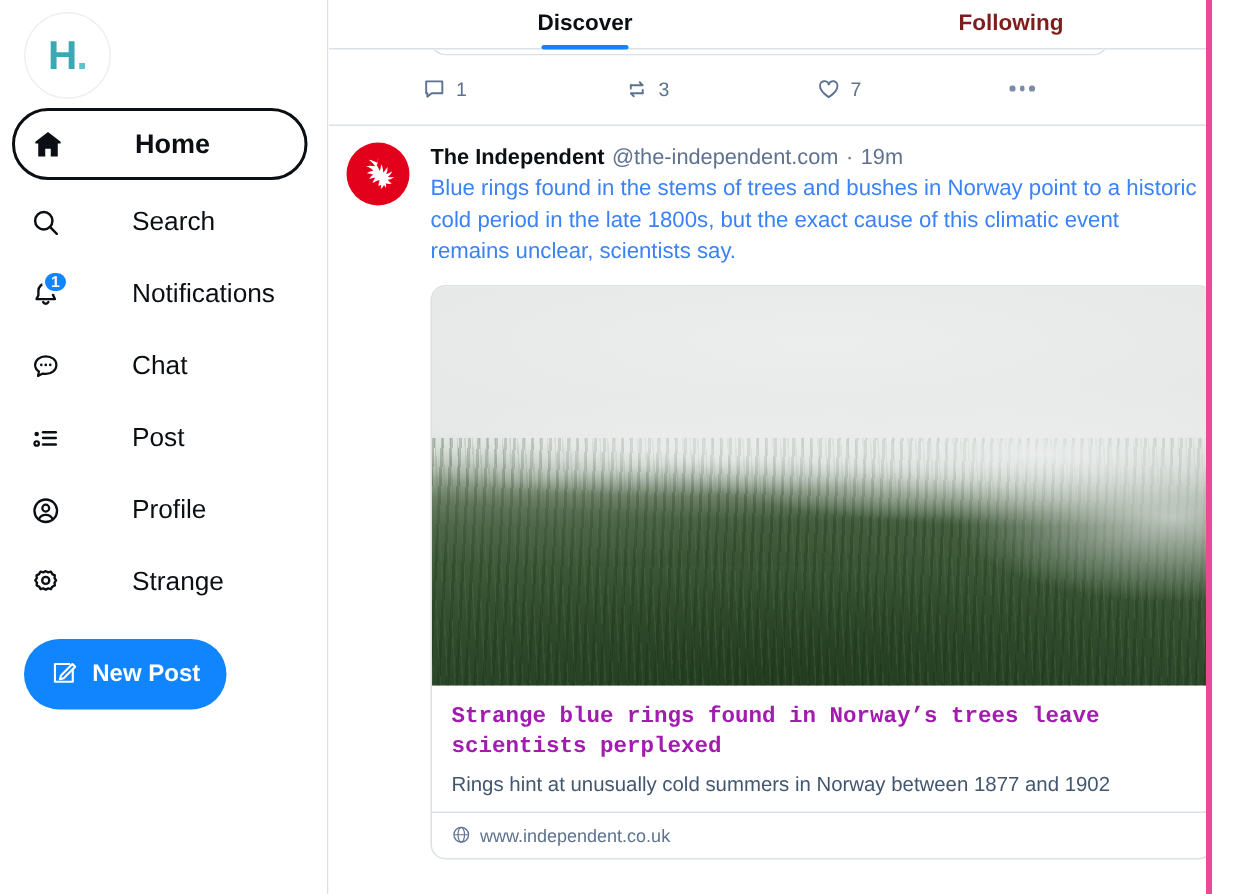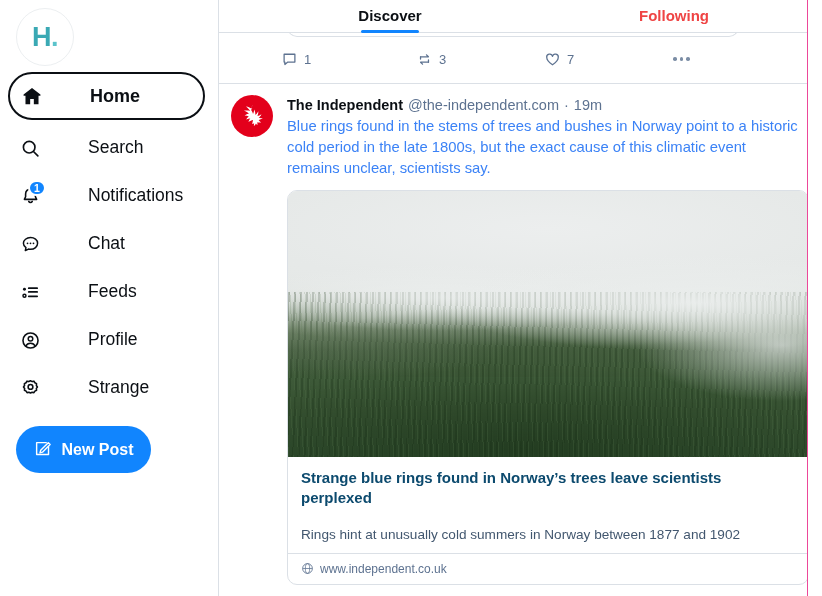--- a/index.html
+++ b/index.html
@@ -113,21 +113,21 @@
     height: 596px;
     position: relative;
     background: #ffffff;
     overflow: hidden;
   }
   .feed-col {
     position: absolute;
     left: 0; top: 0;
     width: 589px;
     height: 596px;
-    border-right: 1px solid #ec4899;
+    border-right: 4px solid #ec4899;
     background: #fff;
     overflow: hidden;
   }
 
   
   .tabs {
     position: absolute;
     top: 0; left: 0;
     width: 589px;
     height: 33px;
@@ -141,21 +141,21 @@
     height: 33px;
     display: flex; align-items: center; justify-content: center;
     font-size: 15px;
     cursor: pointer;
     padding-bottom: 2px;
   }
   .tab#tab-discover { left: 82px; width: 178px; }
   .tab#tab-following { left: 366px; width: 178px; }
   .tab .tab-label { line-height: 1; }
   .tab.active .tab-label { color: #0b0f14; font-weight: 700; }
-  .tab:not(.active) .tab-label { color: #ef4444; font-weight: 700; }
+  .tab:not(.active) .tab-label { color: #7f1d1d; font-weight: 700; }
   .tab .underline {
     position: absolute;
     bottom: 0;
     left: 50%;
     transform: translateX(-50%);
     width: 58px; height: 3px;
     background: #1185fe;
     border-radius: 2px;
   }
 
@@ -299,23 +299,24 @@
     left: -4%; right: -4%; top: 36%;
     height: 34%;
     background: radial-gradient(ellipse 58% 100% at 42% 100%, rgba(60,86,54,0.85) 0%, rgba(60,86,54,0.25) 62%, rgba(60,86,54,0) 78%);
   }
   .embed-txt {
     padding: 11px 13px 9px 13px;
   }
   .embed-title {
     font-size: 15px;
     font-weight: 700;
-    color: #0c4a6e;
+    color: #a21caf;
     line-height: 1.32;
-    margin-bottom: 19px;
+    margin-bottom: 7px;
+    font-family: Liberation Mono, monospace;
   }
   .embed-desc {
     font-size: 13.6px;
     color: #42576f;
     line-height: 1.3;
   }
   .embed-domain-row {
     border-top: 1px solid #dbe0e6;
     padding: 8px 13px 9px 13px;
     display: flex;
@@ -394,21 +395,21 @@
       <div class="nav-item">
         <span class="ico">
           <svg width="21" height="21" viewBox="0 0 24 24">
               <circle cx="5.1" cy="8.4" r="1.7" fill="#0b0f14"></circle>
               <circle cx="5.1" cy="15.6" r="1.7" fill="none" stroke="#0b0f14" stroke-width="1.7"></circle>
               <line x1="10" y1="7" x2="19.6" y2="7" stroke="#0b0f14" stroke-width="2" stroke-linecap="round"></line>
               <line x1="10" y1="11.4" x2="19.6" y2="11.4" stroke="#0b0f14" stroke-width="2" stroke-linecap="round"></line>
               <line x1="10" y1="16.4" x2="19.6" y2="16.4" stroke="#0b0f14" stroke-width="2" stroke-linecap="round"></line>
             </svg>
         </span>
-        <span class="nav-label">Feeds</span>
+        <span class="nav-label">Post</span>
       </div>
 
       <div class="nav-item">
         <span class="ico">
           <svg width="21" height="21" viewBox="0 0 24 24">
               <circle cx="12" cy="12" r="8.6" fill="none" stroke="#0b0f14" stroke-width="1.8"></circle>
               <circle cx="12" cy="10" r="2.6" fill="none" stroke="#0b0f14" stroke-width="1.7"></circle>
               <path d="M6.6 18.6c1-2.2 3-3.4 5.4-3.4s4.4 1.2 5.4 3.4" fill="none" stroke="#0b0f14" stroke-width="1.7" stroke-linecap="round"></path>
             </svg>
         </span>

